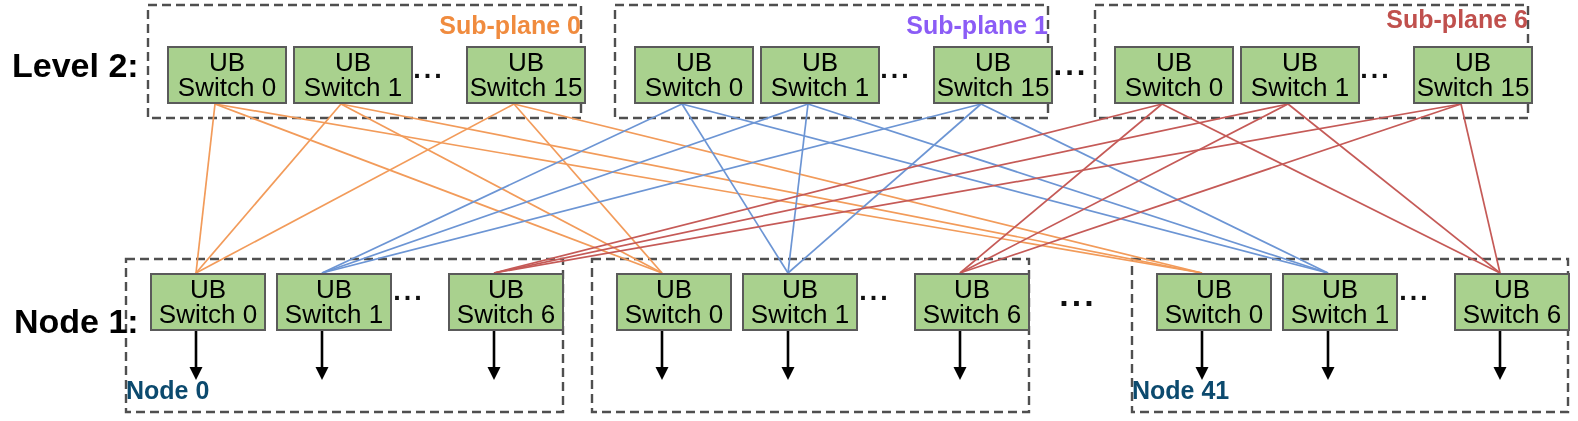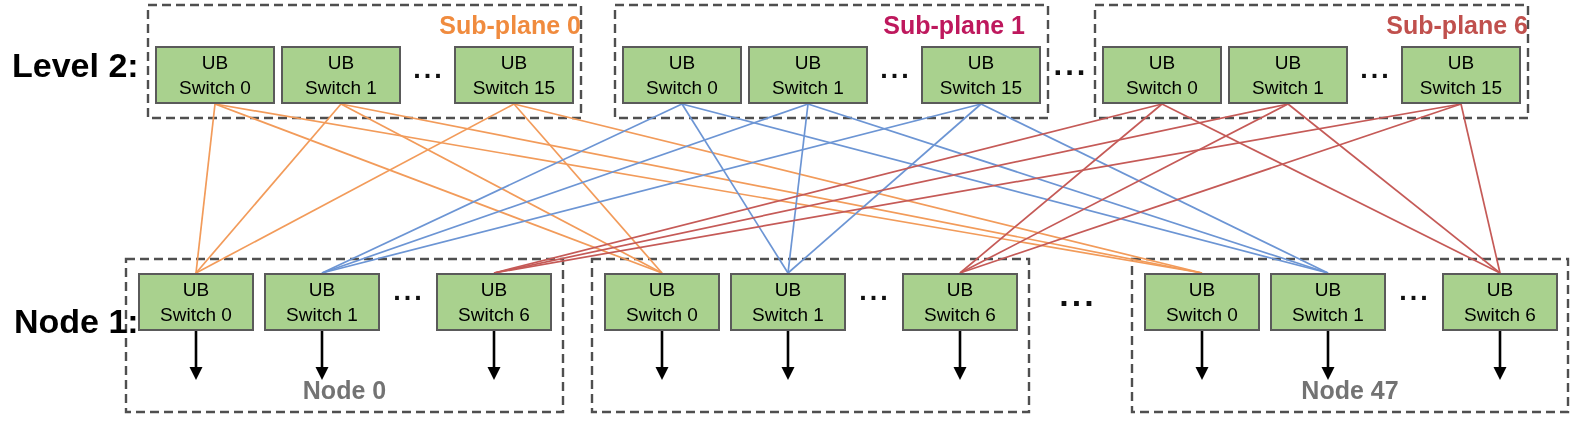--- a/index.html
+++ b/index.html
@@ -6,25 +6,25 @@
   #stage{
     position:relative;width:1578px;height:421px;background:#ffffff;overflow:hidden;
     font-family:"Liberation Sans","DejaVu Sans",sans-serif;
   }
   #wire-layer{position:absolute;left:0;top:0;width:1578px;height:421px;}
   .lvl-label{position:absolute;font-size:34px;font-weight:bold;color:#000;white-space:nowrap;z-index:3;}
   .sp-title{position:absolute;font-size:25px;font-weight:bold;text-align:right;white-space:nowrap;z-index:3;}
   .switch-box{
     position:absolute;box-sizing:border-box;border:2px solid #5a5a5a;
     display:flex;flex-direction:column;justify-content:center;
-    text-align:center;font-size:19px;line-height:25px;color:#000;z-index:3;
+    text-align:center;font-size:26px;line-height:25px;color:#000;z-index:3;margin-left:12px;
   }
   .switch-box span{display:block;}
   .dots{position:absolute;font-weight:bold;color:#0f0f0f;text-align:center;letter-spacing:3px;z-index:3;}
-  .node-label{position:absolute;font-size:25px;font-weight:bold;color:#737373;text-align:center;z-index:3;}
+  .node-label{position:absolute;font-size:25px;font-weight:bold;color:#0c4a6e;z-index:3;}
 </style>
 </head>
 <body>
 
 <div id="stage">
   <svg id="wire-layer" viewBox="0 0 1578 421" xmlns="http://www.w3.org/2000/svg">
       <rect x="148" y="5" width="433" height="113" fill="none" stroke="#4f4f4f" stroke-width="2.4" stroke-dasharray="9 5"></rect>
       <rect x="615" y="5" width="433" height="113" fill="none" stroke="#4f4f4f" stroke-width="2.4" stroke-dasharray="9 5"></rect>
       <rect x="1095" y="5" width="433" height="113" fill="none" stroke="#4f4f4f" stroke-width="2.4" stroke-dasharray="9 5"></rect>
       <rect x="126" y="259" width="437" height="153" fill="none" stroke="#4f4f4f" stroke-width="2.4" stroke-dasharray="9 5"></rect>
@@ -85,35 +85,35 @@
     </div>
     <div class="switch-box" style="left: 281px; top: 46px; width: 120px; height: 58px; background: rgb(169, 209, 142); border-color: rgb(90, 90, 90);">
       <span>UB</span>
       <span>Switch 1</span>
     </div>
     <div class="switch-box" style="left: 454px; top: 46px; width: 120px; height: 58px; background: rgb(169, 209, 142); border-color: rgb(90, 90, 90);">
       <span>UB</span>
       <span>Switch 15</span>
     </div>
     <div class="dots" style="left: 402px; top: 54px; width: 54px; font-size: 27px; line-height: 30px;">...</div>
-    <div class="sp-title" style="left: 592px; top: 11px; width: 433px; color: #be185d;">Sub-plane 1</div>
+    <div class="sp-title" style="left: 615px; top: 11px; width: 433px; color: #8b5cf6;">Sub-plane 1</div>
     <div class="switch-box" style="left: 622px; top: 46px; width: 120px; height: 58px; background: rgb(169, 209, 142); border-color: rgb(90, 90, 90);">
       <span>UB</span>
       <span>Switch 0</span>
     </div>
     <div class="switch-box" style="left: 748px; top: 46px; width: 120px; height: 58px; background: rgb(169, 209, 142); border-color: rgb(90, 90, 90);">
       <span>UB</span>
       <span>Switch 1</span>
     </div>
     <div class="switch-box" style="left: 921px; top: 46px; width: 120px; height: 58px; background: rgb(169, 209, 142); border-color: rgb(90, 90, 90);">
       <span>UB</span>
       <span>Switch 15</span>
     </div>
     <div class="dots" style="left: 869px; top: 54px; width: 54px; font-size: 27px; line-height: 30px;">...</div>
-    <div class="sp-title" style="left: 1095px; top: 11px; width: 433px; color: rgb(192, 80, 77);">Sub-plane 6</div>
+    <div class="sp-title" style="left: 1095px; top: 5px; width: 433px; color: rgb(192, 80, 77);">Sub-plane 6</div>
     <div class="switch-box" style="left: 1102px; top: 46px; width: 120px; height: 58px; background: rgb(169, 209, 142); border-color: rgb(90, 90, 90);">
       <span>UB</span>
       <span>Switch 0</span>
     </div>
     <div class="switch-box" style="left: 1228px; top: 46px; width: 120px; height: 58px; background: rgb(169, 209, 142); border-color: rgb(90, 90, 90);">
       <span>UB</span>
       <span>Switch 1</span>
     </div>
     <div class="switch-box" style="left: 1401px; top: 46px; width: 120px; height: 58px; background: rgb(169, 209, 142); border-color: rgb(90, 90, 90);">
       <span>UB</span>
@@ -153,16 +153,16 @@
     </div>
     <div class="switch-box" style="left: 1270px; top: 273px; width: 116px; height: 58px; background: rgb(169, 209, 142); border-color: rgb(90, 90, 90);">
       <span>UB</span>
       <span>Switch 1</span>
     </div>
     <div class="switch-box" style="left: 1442px; top: 273px; width: 116px; height: 58px; background: rgb(169, 209, 142); border-color: rgb(90, 90, 90);">
       <span>UB</span>
       <span>Switch 6</span>
     </div>
     <div class="dots" style="left: 1388px; top: 276px; width: 54px; font-size: 27px; line-height: 30px;">...</div>
-    <div class="node-label" style="left: 1132px; top: 376px; width: 436px;">Node 47</div>
+    <div class="node-label" style="left: 1132px; top: 376px; width: 436px;">Node 41</div>
     <div class="dots" style="left: 1041px; top: 48px; width: 60px; font-size: 31px; line-height: 34px;">...</div>
     <div class="dots" style="left: 1045px; top: 276px; width: 66px; font-size: 34px; line-height: 36px;">...</div>
   </div>
 
 </body></html>

